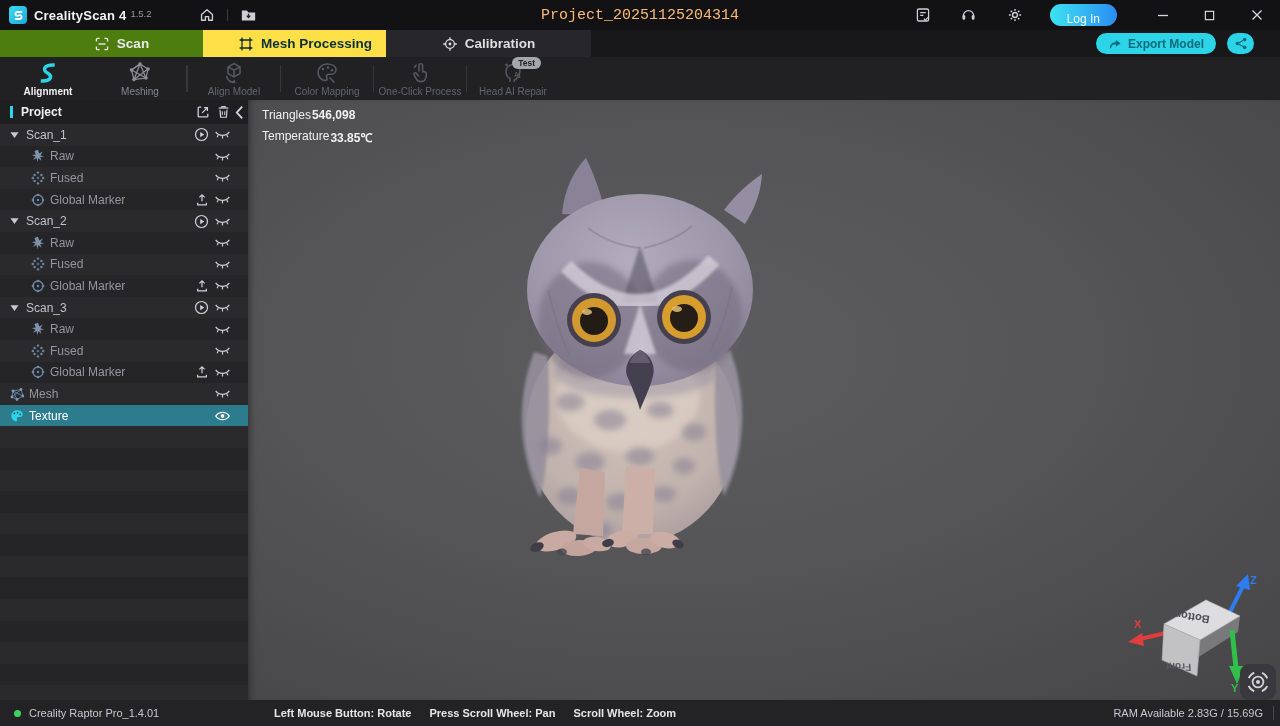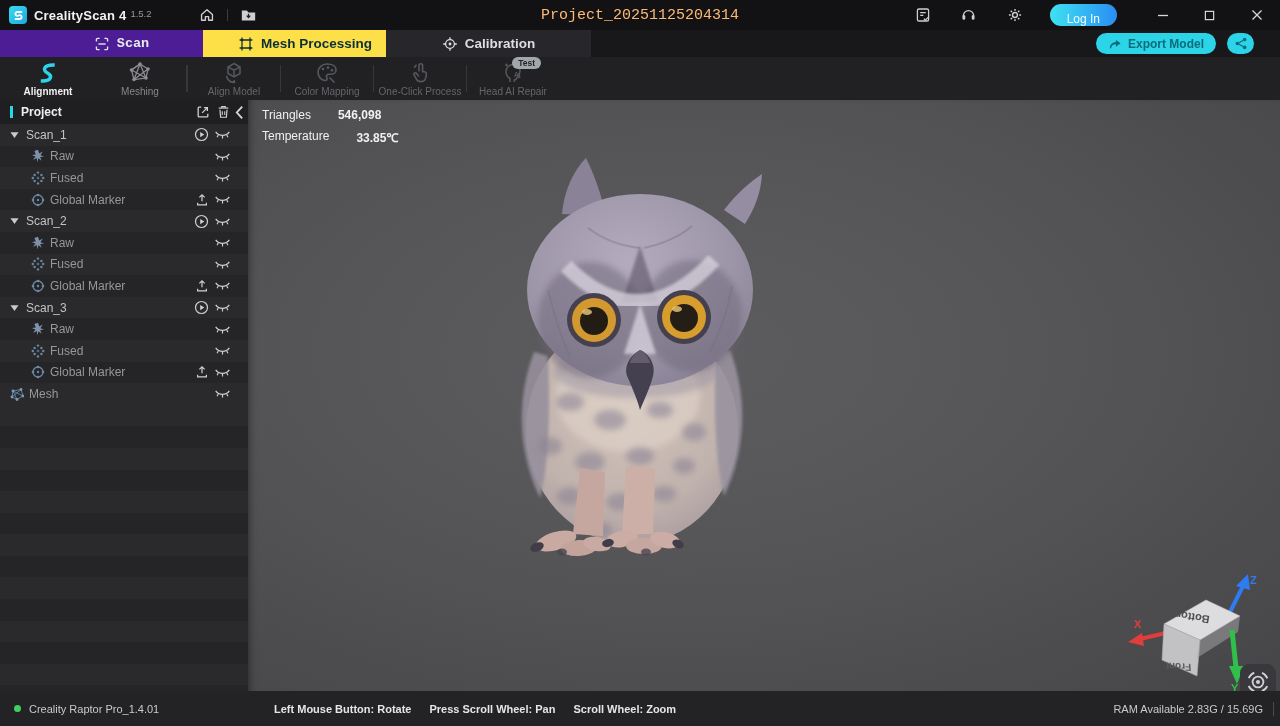--- a/index.html
+++ b/index.html
@@ -17,21 +17,21 @@
   .tb-iconbtn{width:22px;height:22px;display:flex;align-items:center;justify-content:center;border-radius:4px;cursor:pointer;}
   .tb-sep{width:1px;height:12px;background:#3c3c40;}
   .project-title{position:absolute;left:50%;transform:translateX(-50%);top:0;height:30px;display:flex;align-items:center;color:#fdba74;font-size:15px;font-family:Liberation Mono, monospace;}
   .tb-right{position:absolute;right:0;top:0;height:30px;display:flex;align-items:center;}
   .tb-right .tb-iconbtn{margin-right:24px;}
   .login-btn{height:22px;padding:8px 17px;border-radius:11px;border:none;background:linear-gradient(90deg,#3ee2f2,#2a8df2);color:#f4fdff;font-size:12px;font-family:"Liberation Sans",sans-serif;margin-right:22px;cursor:pointer;}
   .win-btn{width:47px;height:30px;display:flex;align-items:center;justify-content:center;color:#d8d8dc;cursor:pointer;}
   
   .tabbar{position:absolute;top:30px;left:0;right:0;height:27px;background:#18181b;}
   .tab{position:absolute;top:0;height:27px;display:flex;align-items:center;justify-content:center;gap:7px;font-size:13.5px;font-weight:bold;cursor:pointer;}
-  .tab-scan{left:0;width:243px;color:#e9e9eb;background:#4c1d95;font-family:Liberation Mono, monospace;}
+  .tab-scan{left:0;width:243px;color:#e9e9eb;background:#4d7c0f;}
   .tab-mesh{left:203px;width:204px;color:#0b2f35;background:#fde047;justify-content:center;}
   .tab-cal{left:386px;width:205px;color:#dededf;background:#27272b;}
   .tab-actions{position:absolute;right:26px;top:0;height:27px;display:flex;align-items:center;gap:11px;}
   .export-btn{height:21px;padding:0 12px;border-radius:11px;border:none;background:#2bd5e7;color:#0b6b7a;font-size:12px;font-weight:bold;font-family:"Liberation Sans",sans-serif;display:flex;align-items:center;gap:6px;cursor:pointer;text-align:right;}
   .share-btn{width:27px;height:21px;border-radius:11px;border:none;background:#2bd5e7;display:flex;align-items:center;justify-content:center;cursor:pointer;}
   
   .toolbar{position:absolute;top:57px;left:0;right:0;height:43px;background:#212124;display:flex;align-items:center;padding-left:2px;}
   .tbi{width:92px;height:43px;display:flex;flex-direction:column;align-items:center;justify-content:center;gap:1px;cursor:pointer;position:relative;}
   .tbi .ticon{width:24px;height:24px;display:flex;align-items:center;justify-content:center;position:relative;}
   .tbi .tlabel{font-size:10px;}
@@ -59,27 +59,27 @@
   .tree-row.top .row-icon{left:9px;}
   .tree-row.top .row-label{left:29px;}
   .tree-row.selected .row-label{color:#ffffff;}
   .row-right1{position:absolute;right:17px;width:17px;height:16px;display:flex;align-items:center;justify-content:center;cursor:pointer;}
   .row-right2{position:absolute;right:38px;width:17px;height:16px;display:flex;align-items:center;justify-content:center;cursor:pointer;}
   
   .viewport{position:absolute;top:100px;left:248px;right:0;bottom:26px;
     background:radial-gradient(ellipse 80% 75% at 42% 42%,#5d5d5f 0%,#555557 48%,#474749 100%);
     box-shadow:inset 6px 0 8px -6px rgba(0,0,0,.55);cursor:grab;}
   .stats{position:absolute;left:14px;top:8px;}
-  .stat-line{display:flex;gap:27px;color:#f0f0f2;font-size:12px;margin-bottom:7px;}
+  .stat-line{display:flex;gap:1px;color:#f0f0f2;font-size:12px;margin-bottom:7px;}
   .stat-line .sval{font-weight:bold;}
   .owl{position:absolute;left:0;top:0;}
   .gizmo{position:absolute;right:14px;bottom:8px;width:140px;height:120px;cursor:pointer;}
   .fit-btn{position:absolute;right:4px;bottom:0px;width:36px;height:36px;border-radius:9px;background:#39393d;border:none;display:flex;align-items:center;justify-content:center;cursor:pointer;}
   
-  .statusbar{position:absolute;bottom:0;left:0;right:0;height:35px;background:#232326;display:flex;align-items:center;}
+  .statusbar{position:absolute;bottom:0;left:0;right:0;height:26px;background:#232326;display:flex;align-items:center;}
   .sb-left{display:flex;align-items:center;gap:8px;margin-left:14px;min-width:260px;}
   .sb-dot{width:7px;height:7px;border-radius:50%;background:#3ed15e;}
   .sb-device{color:#c9c9cd;font-size:11px;}
   .sb-hints{display:flex;gap:18px;}
   .sb-hint{color:#e6e6e8;font-size:11px;font-weight:bold;}
   .sb-right{margin-left:auto;display:flex;align-items:center;gap:10px;margin-right:6px;}
   .sb-ram{color:#c9c9cd;font-size:11px;}
   .sb-grip{width:1px;height:14px;background:#4a4a4e;}
   svg{display:block;}
 </style>
@@ -612,20 +612,39 @@
               <circle cx="7" cy="12.5" r="1.4"></circle>
               <circle cx="2" cy="10" r="1.4"></circle>
             </g>
           </svg>
         </span>
         <span class="row-label">Mesh</span>
         <span class="row-right1">
           <svg width="17" height="11" viewBox="0 0 20 12">
             <path d="M2 3 C6 8.5 14 8.5 18 3" fill="none" stroke="#cfcfd3" stroke-width="1.5"></path>
             <path d="M5 6.6 L3.6 9.2 M10 7.6 V10.6 M15 6.6 L16.4 9.2" stroke="#cfcfd3" stroke-width="1.4"></path>
+          </svg>
+        </span>
+      </div>
+      <div class="tree-row top z1 selected">
+        <span class="row-icon">
+          <svg width="14" height="14" viewBox="0 0 16 16">
+            <path d="M8 1.5 C4 1.5 1.5 4.5 1.5 8 C1.5 11.5 4.5 14 7 14 C8.6 14 8.4 12.6 7.9 11.8 C7.2 10.6 8.1 9.2 9.6 9.2 L11.6 9.2 C13.2 9.2 14.5 7.9 14.5 6.1 C14.5 3.2 11.6 1.5 8 1.5 Z" fill="#2bd5e7"></path>
+            <g fill="#17424c">
+              <circle cx="5" cy="5" r="1"></circle>
+              <circle cx="8.6" cy="4" r="1"></circle>
+              <circle cx="11.6" cy="6" r="1"></circle>
+            </g>
+          </svg>
+        </span>
+        <span class="row-label">Texture</span>
+        <span class="row-right1">
+          <svg width="17" height="12" viewBox="0 0 20 13">
+            <path d="M2 6.5 C6 0.8 14 0.8 18 6.5 C14 12.2 6 12.2 2 6.5 Z" fill="none" stroke="#ffffff" stroke-width="1.5"></path>
+            <circle cx="10" cy="6.5" r="2.3" fill="#ffffff"></circle>
           </svg>
         </span>
       </div>
       <div class="tree-row z0"></div>
       <div class="tree-row z1"></div>
       <div class="tree-row z0"></div>
       <div class="tree-row z1"></div>
       <div class="tree-row z0"></div>
       <div class="tree-row z1"></div>
       <div class="tree-row z0"></div>

